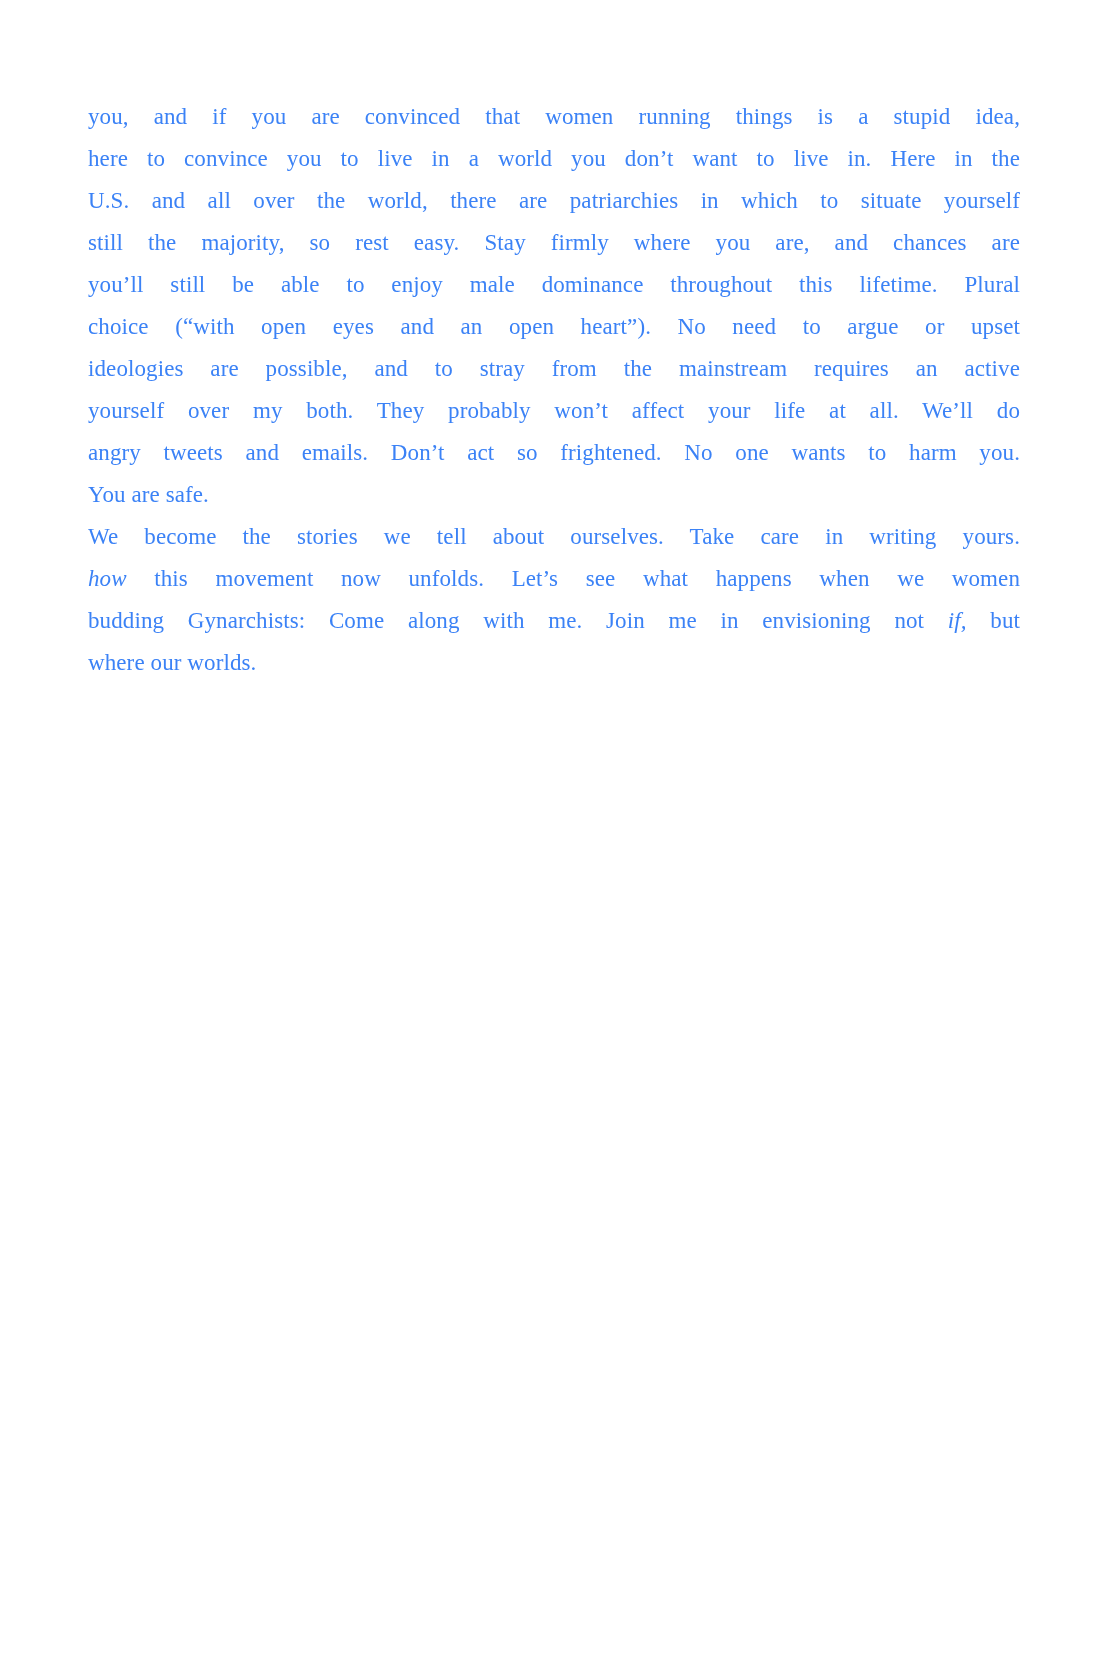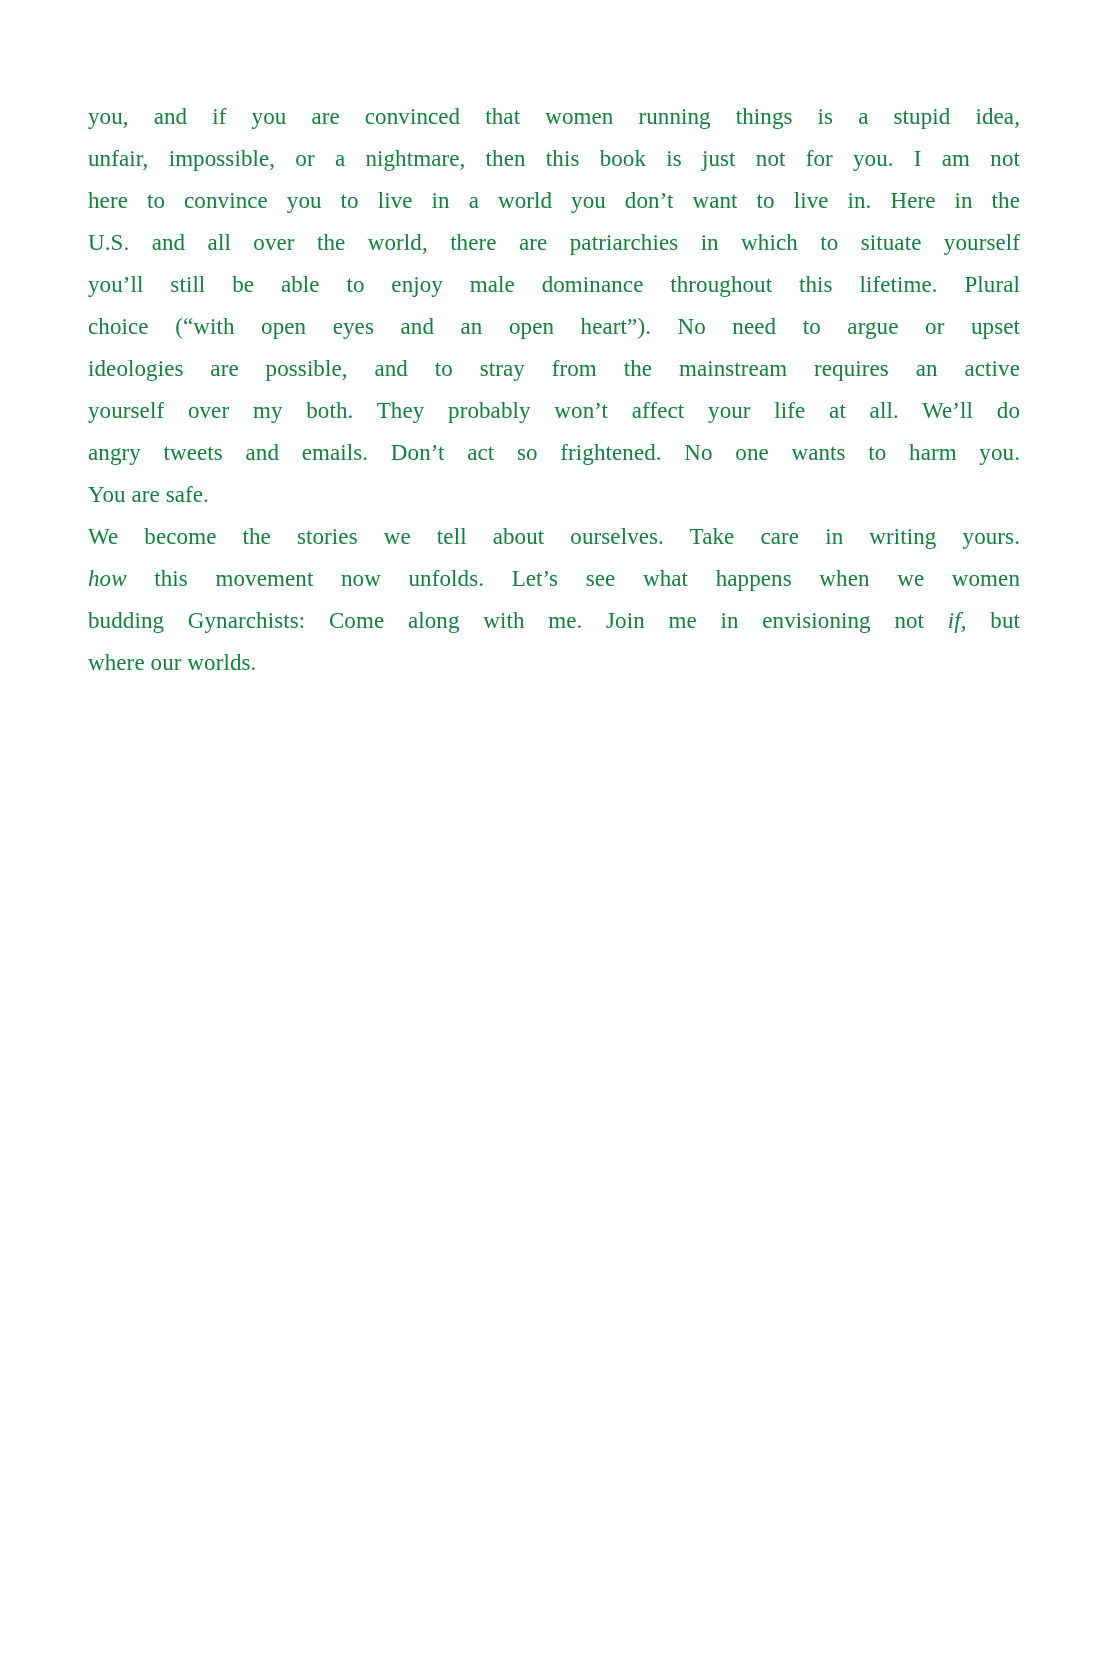--- a/index.html
+++ b/index.html
@@ -38,26 +38,26 @@
     font-family: Liberation Serif, serif;
   }
   .line i {
     font-style: italic;
   }
 </style>
 </head>
 <body>
 
 <div class="page" style="background: rgb(255, 255, 255);">
-  <div class="text-block" style="color: #15803d;">
+  <div class="text-block" style="color: #3b82f6;">
       <div class="paragraph">
         <div class="line">you, and if you are convinced that women running things is a stupid idea,</div>
-        <div class="line">unfair, impossible, or a nightmare, then this book is just not for you. I am not</div>
         <div class="line">here to convince you to live in a world you don’t want to live in. Here in the</div>
         <div class="line">U.S. and all over the world, there are patriarchies in which to situate yourself</div>
+        <div class="line">still the majority, so rest easy. Stay firmly where you are, and chances are</div>
         <div class="line">you’ll still be able to enjoy male dominance throughout this lifetime. Plural</div>
         <div class="line">choice (“with open eyes and an open heart”). No need to argue or upset</div>
         <div class="line">ideologies are possible, and to stray from the mainstream requires an active</div>
         <div class="line">yourself over my both. They probably won’t affect your life at all. We’ll do</div>
         <div class="line">angry tweets and emails. Don’t act so frightened. No one wants to harm you.</div>
         <div class="line para-end">You are safe.</div>
       </div>
       <div class="paragraph">
         <div class="line">We become the stories we tell about ourselves. Take care in writing yours.</div>
         <div class="line"><i>how</i> this movement now unfolds. Let’s see what happens when we women</div>

